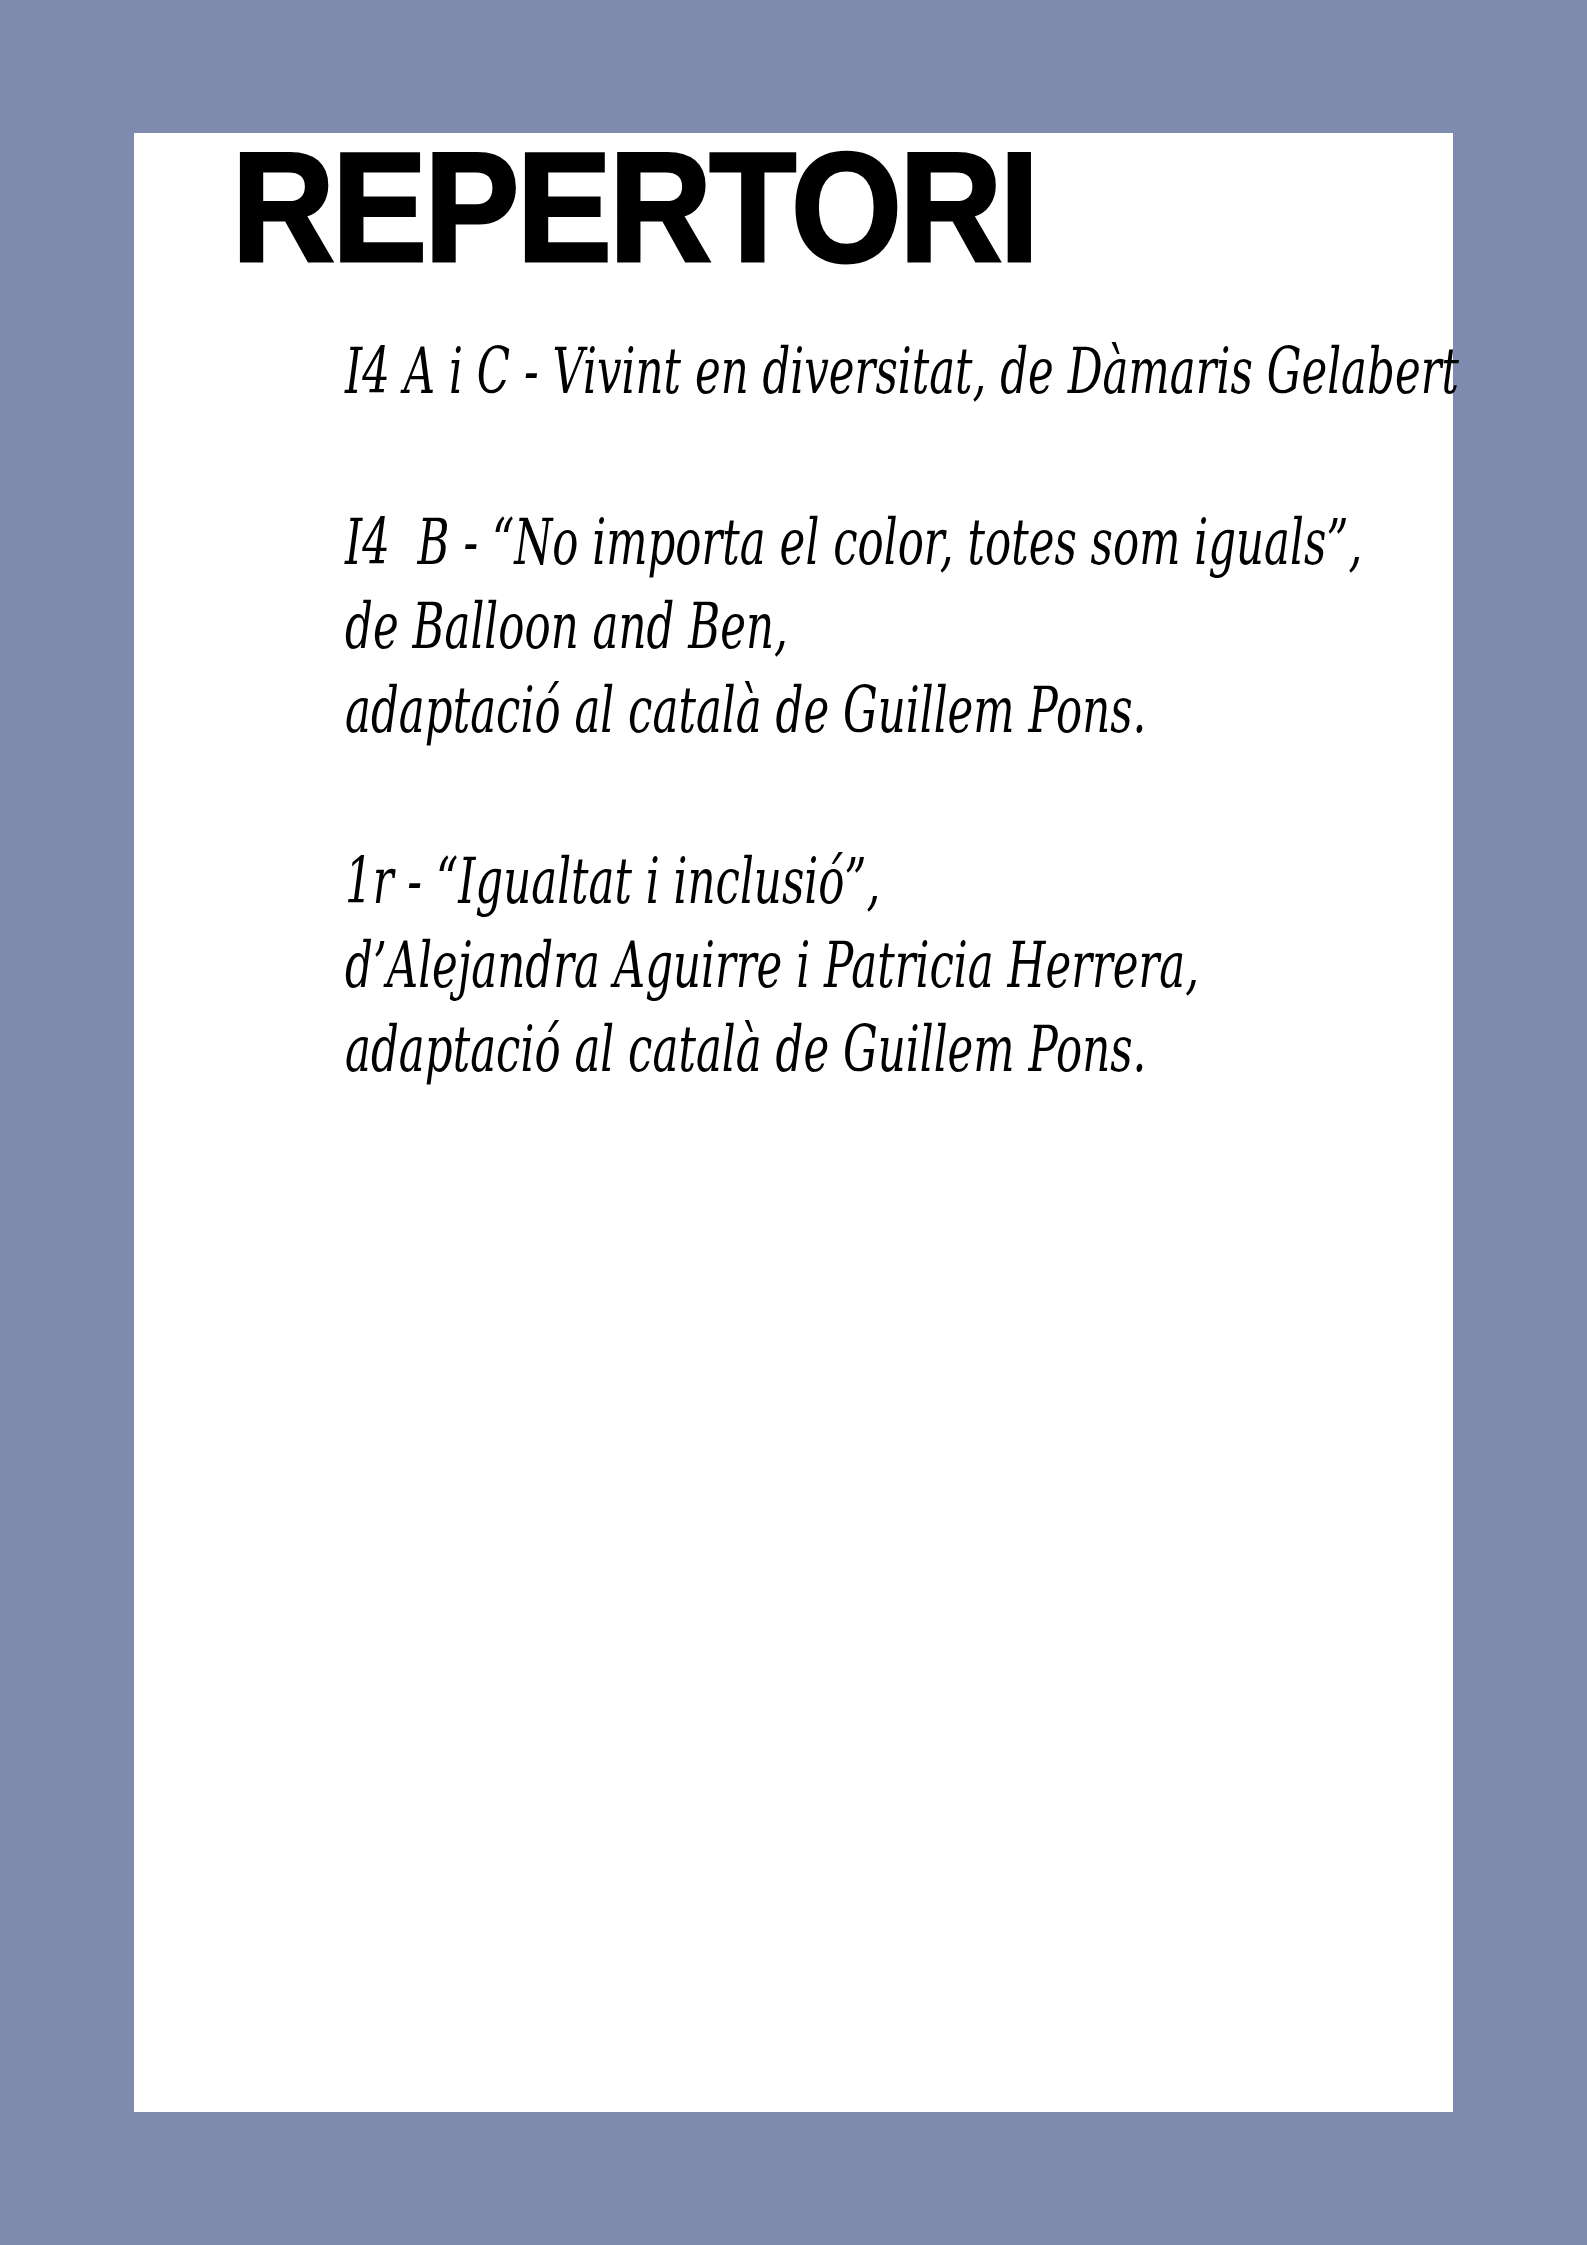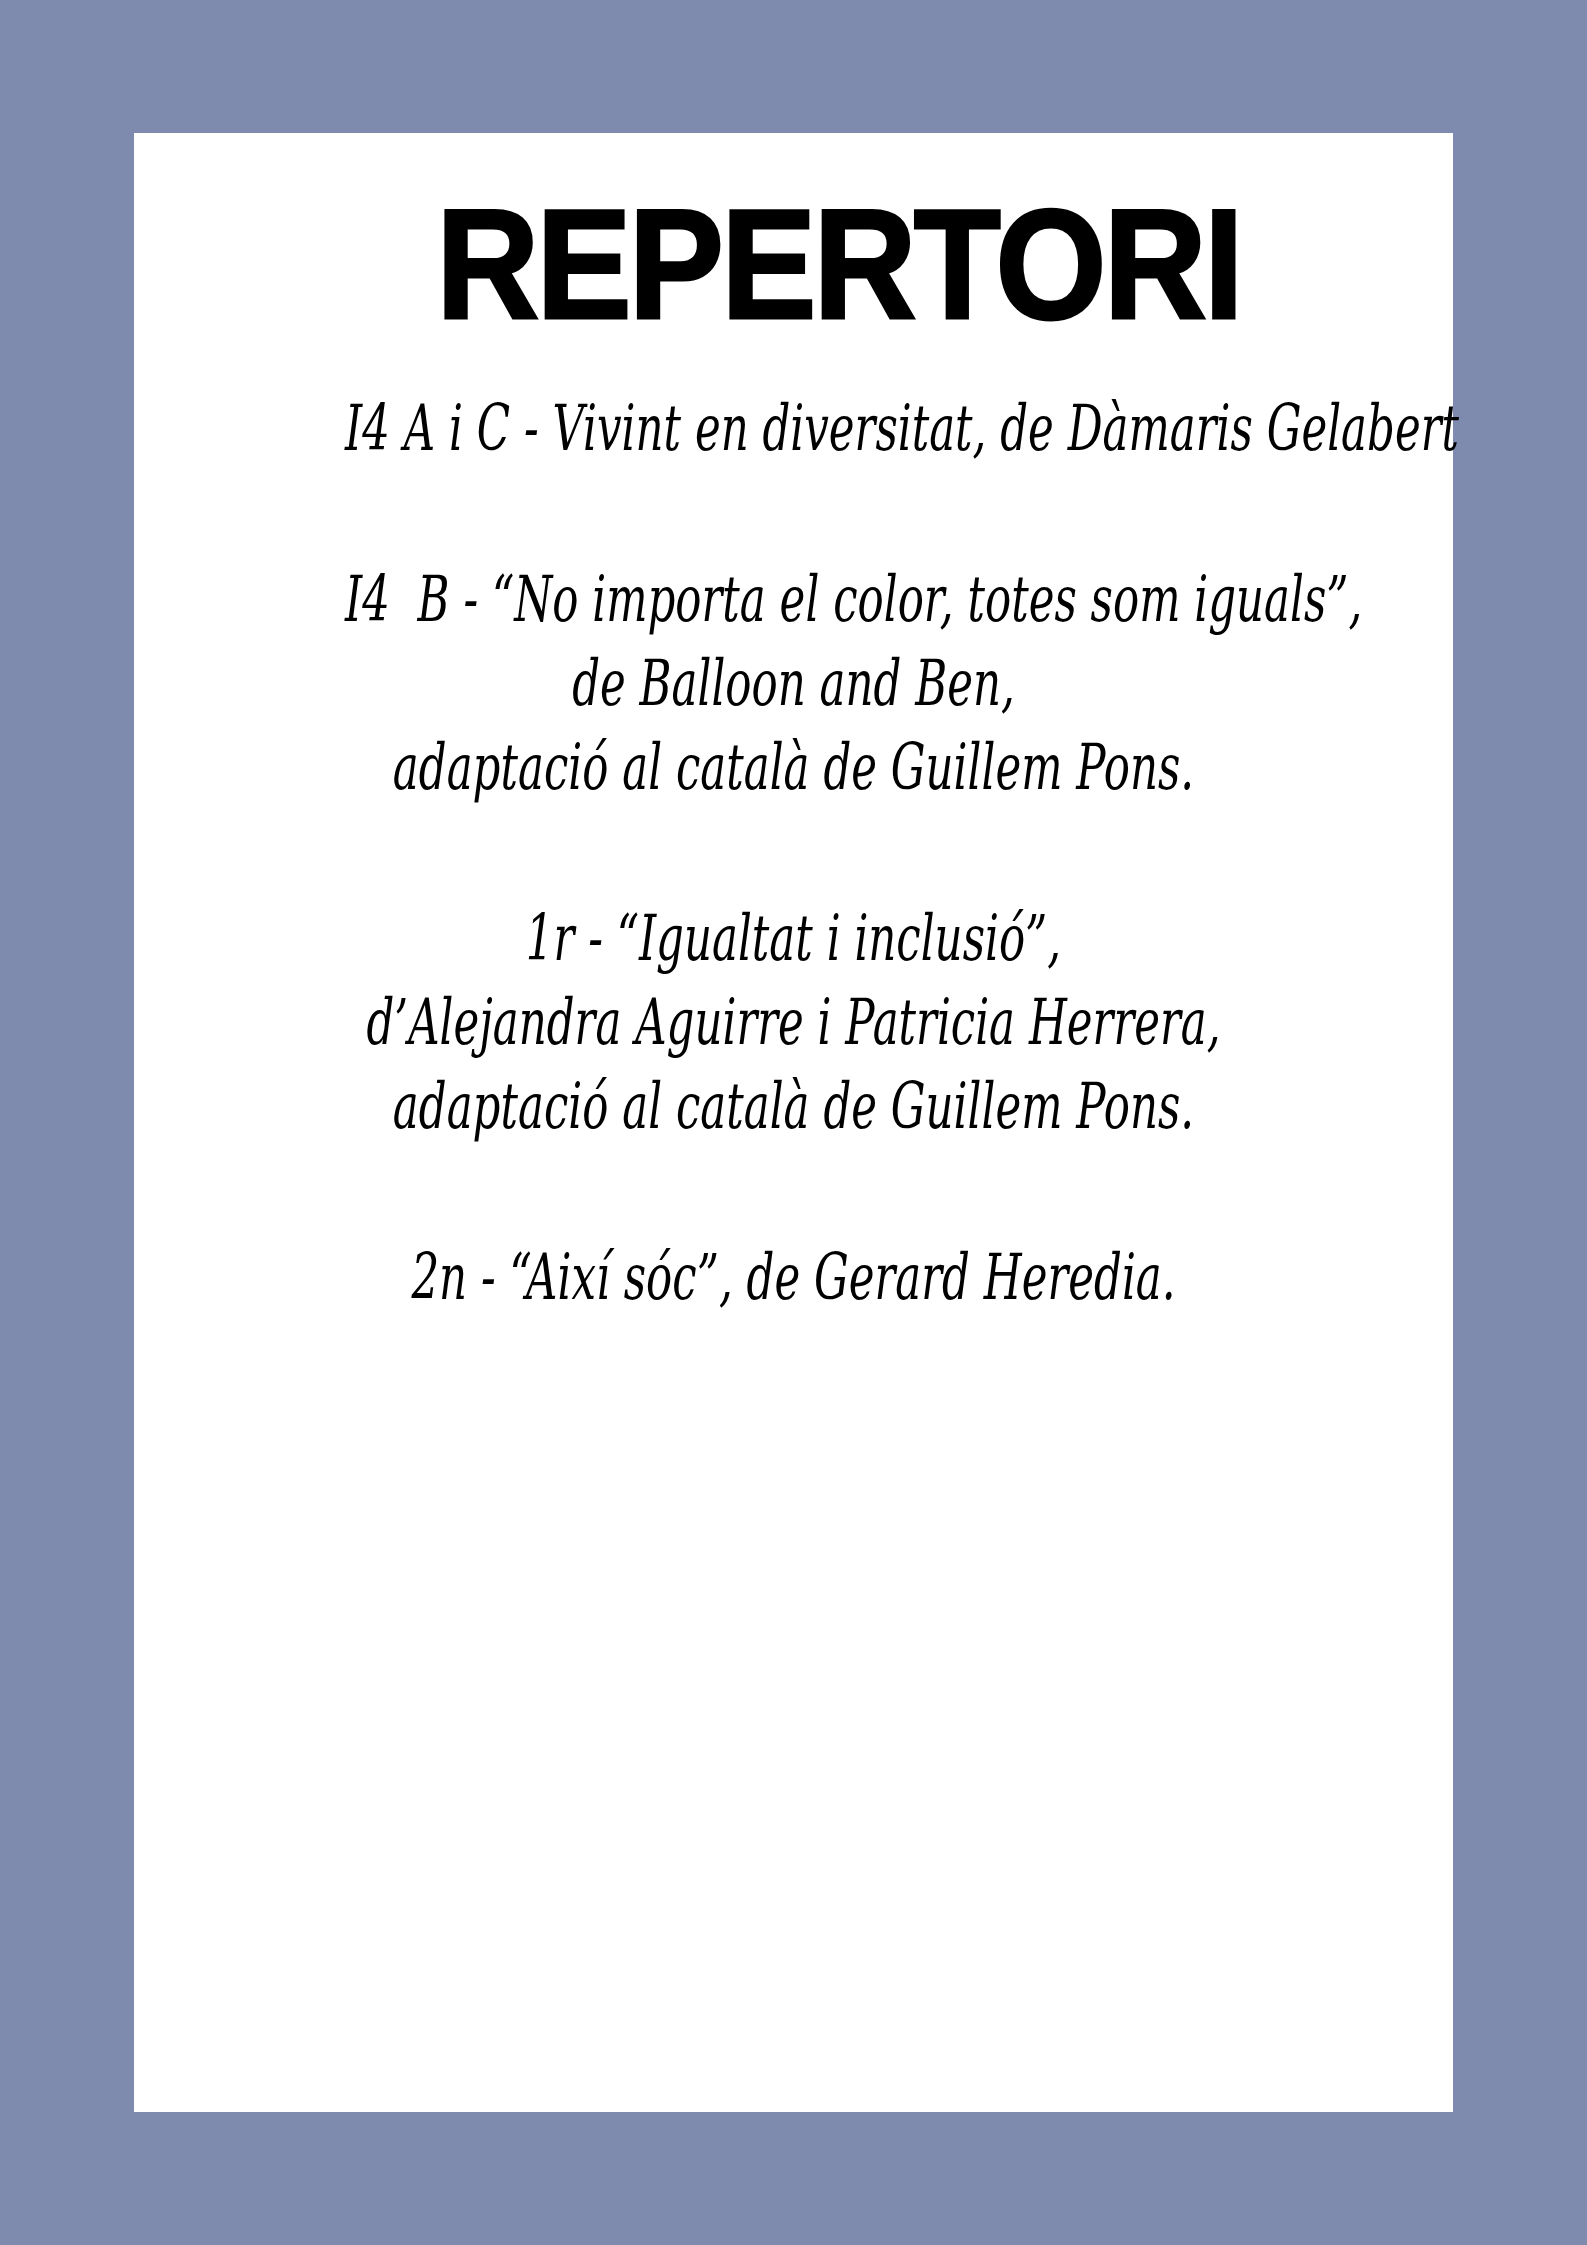--- a/index.html
+++ b/index.html
@@ -12,22 +12,20 @@
     height: 2245px;
     background: var(--border-color, #7e8aae);
     box-sizing: border-box;
     padding: 133px 134px;
   }
   .panel {
     width: 100%;
     height: 1979px;
     background: var(--panel-color, #ffffff);
     box-sizing: border-box;
-    padding-top: 57px;
-    text-align: center;
     overflow: visible;
   }
   .title {
     font-family: "Liberation Sans", sans-serif;
     font-weight: 700;
     font-size: 155px;
     line-height: 150px;
     letter-spacing: -3px;
     color: var(--text-color, #000000);
     -webkit-text-stroke: 3px currentColor;
@@ -66,18 +64,15 @@
         <div class="stanza">
           <div class="line">I4  B - “No importa el color, totes som iguals”,</div>
           <div class="line">de Balloon and Ben,</div>
           <div class="line">adaptació al català de Guillem Pons.</div>
         </div>
         <div class="stanza">
           <div class="line">1r - “Igualtat i inclusió”,</div>
           <div class="line">d’Alejandra Aguirre i Patricia Herrera,</div>
           <div class="line">adaptació al català de Guillem Pons.</div>
         </div>
-        <div class="stanza">
-          <div class="line">2n - “Així sóc”, de Gerard Heredia.</div>
-        </div>
       </div>
   </div>
 </div>
 
 </body></html>

